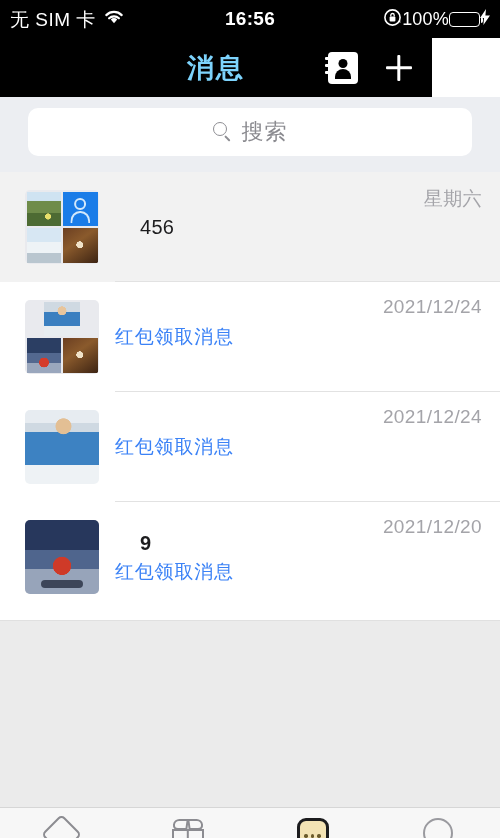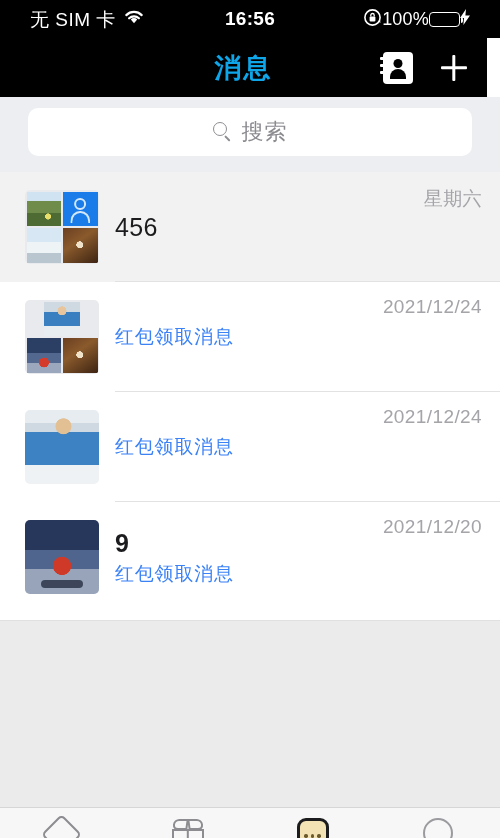--- a/index.html
+++ b/index.html
@@ -26,21 +26,21 @@
   .statusbar {
     position: absolute;
     top: 0; left: 0;
     width: 500px;
     height: 38px;
     background: #000000;
     color: #ffffff;
     display: flex;
     align-items: center;
     box-sizing: border-box;
-    padding: 0 30px;
+    padding: 0 10px;
   }
   .sb-left {
     display: flex;
     align-items: center;
     gap: 7px;
     flex: 0 0 auto;
   }
   .sb-carrier {
     font-size: 19px;
     letter-spacing: 0.5px;
@@ -94,24 +94,24 @@
     height: 100%;
     width: 100%;
     background: #4cd964;
     border-radius: 2px;
   }
 
   
   .navbar {
     position: absolute;
     top: 38px; left: 0;
-    width: 487px;
+    width: 432px;
     height: 59px;
     background: #000000;
-    color: #0ea5e9;
+    color: #7dd3fc;
   }
   .nav-title {
     position: absolute;
     left: 0; right: 0;
     top: 50%;
     transform: translateY(-50%);
     text-align: center;
     font-size: 27px;
     font-weight: 600;
     letter-spacing: 2px;
@@ -386,27 +386,28 @@
   .chat-text {
     flex: 1 1 auto;
     min-width: 0;
     margin-left: 16px;
     display: flex;
     flex-direction: column;
     justify-content: center;
     gap: 8px;
   }
   .chat-title {
-    font-size: 25px;
+    font-size: 20px;
     color: #1c1c1e;
     letter-spacing: 0.3px;
     line-height: 1.05;
     white-space: nowrap;
     overflow: hidden;
     text-overflow: ellipsis;
+    margin-left: 25px;
   }
   .chat-title.bold { font-weight: 700; }
   .chat-preview {
     font-size: 19px;
     color: #3b82f6;
     letter-spacing: 0.8px;
     line-height: 1.05;
     white-space: nowrap;
     overflow: hidden;
     text-overflow: ellipsis;

